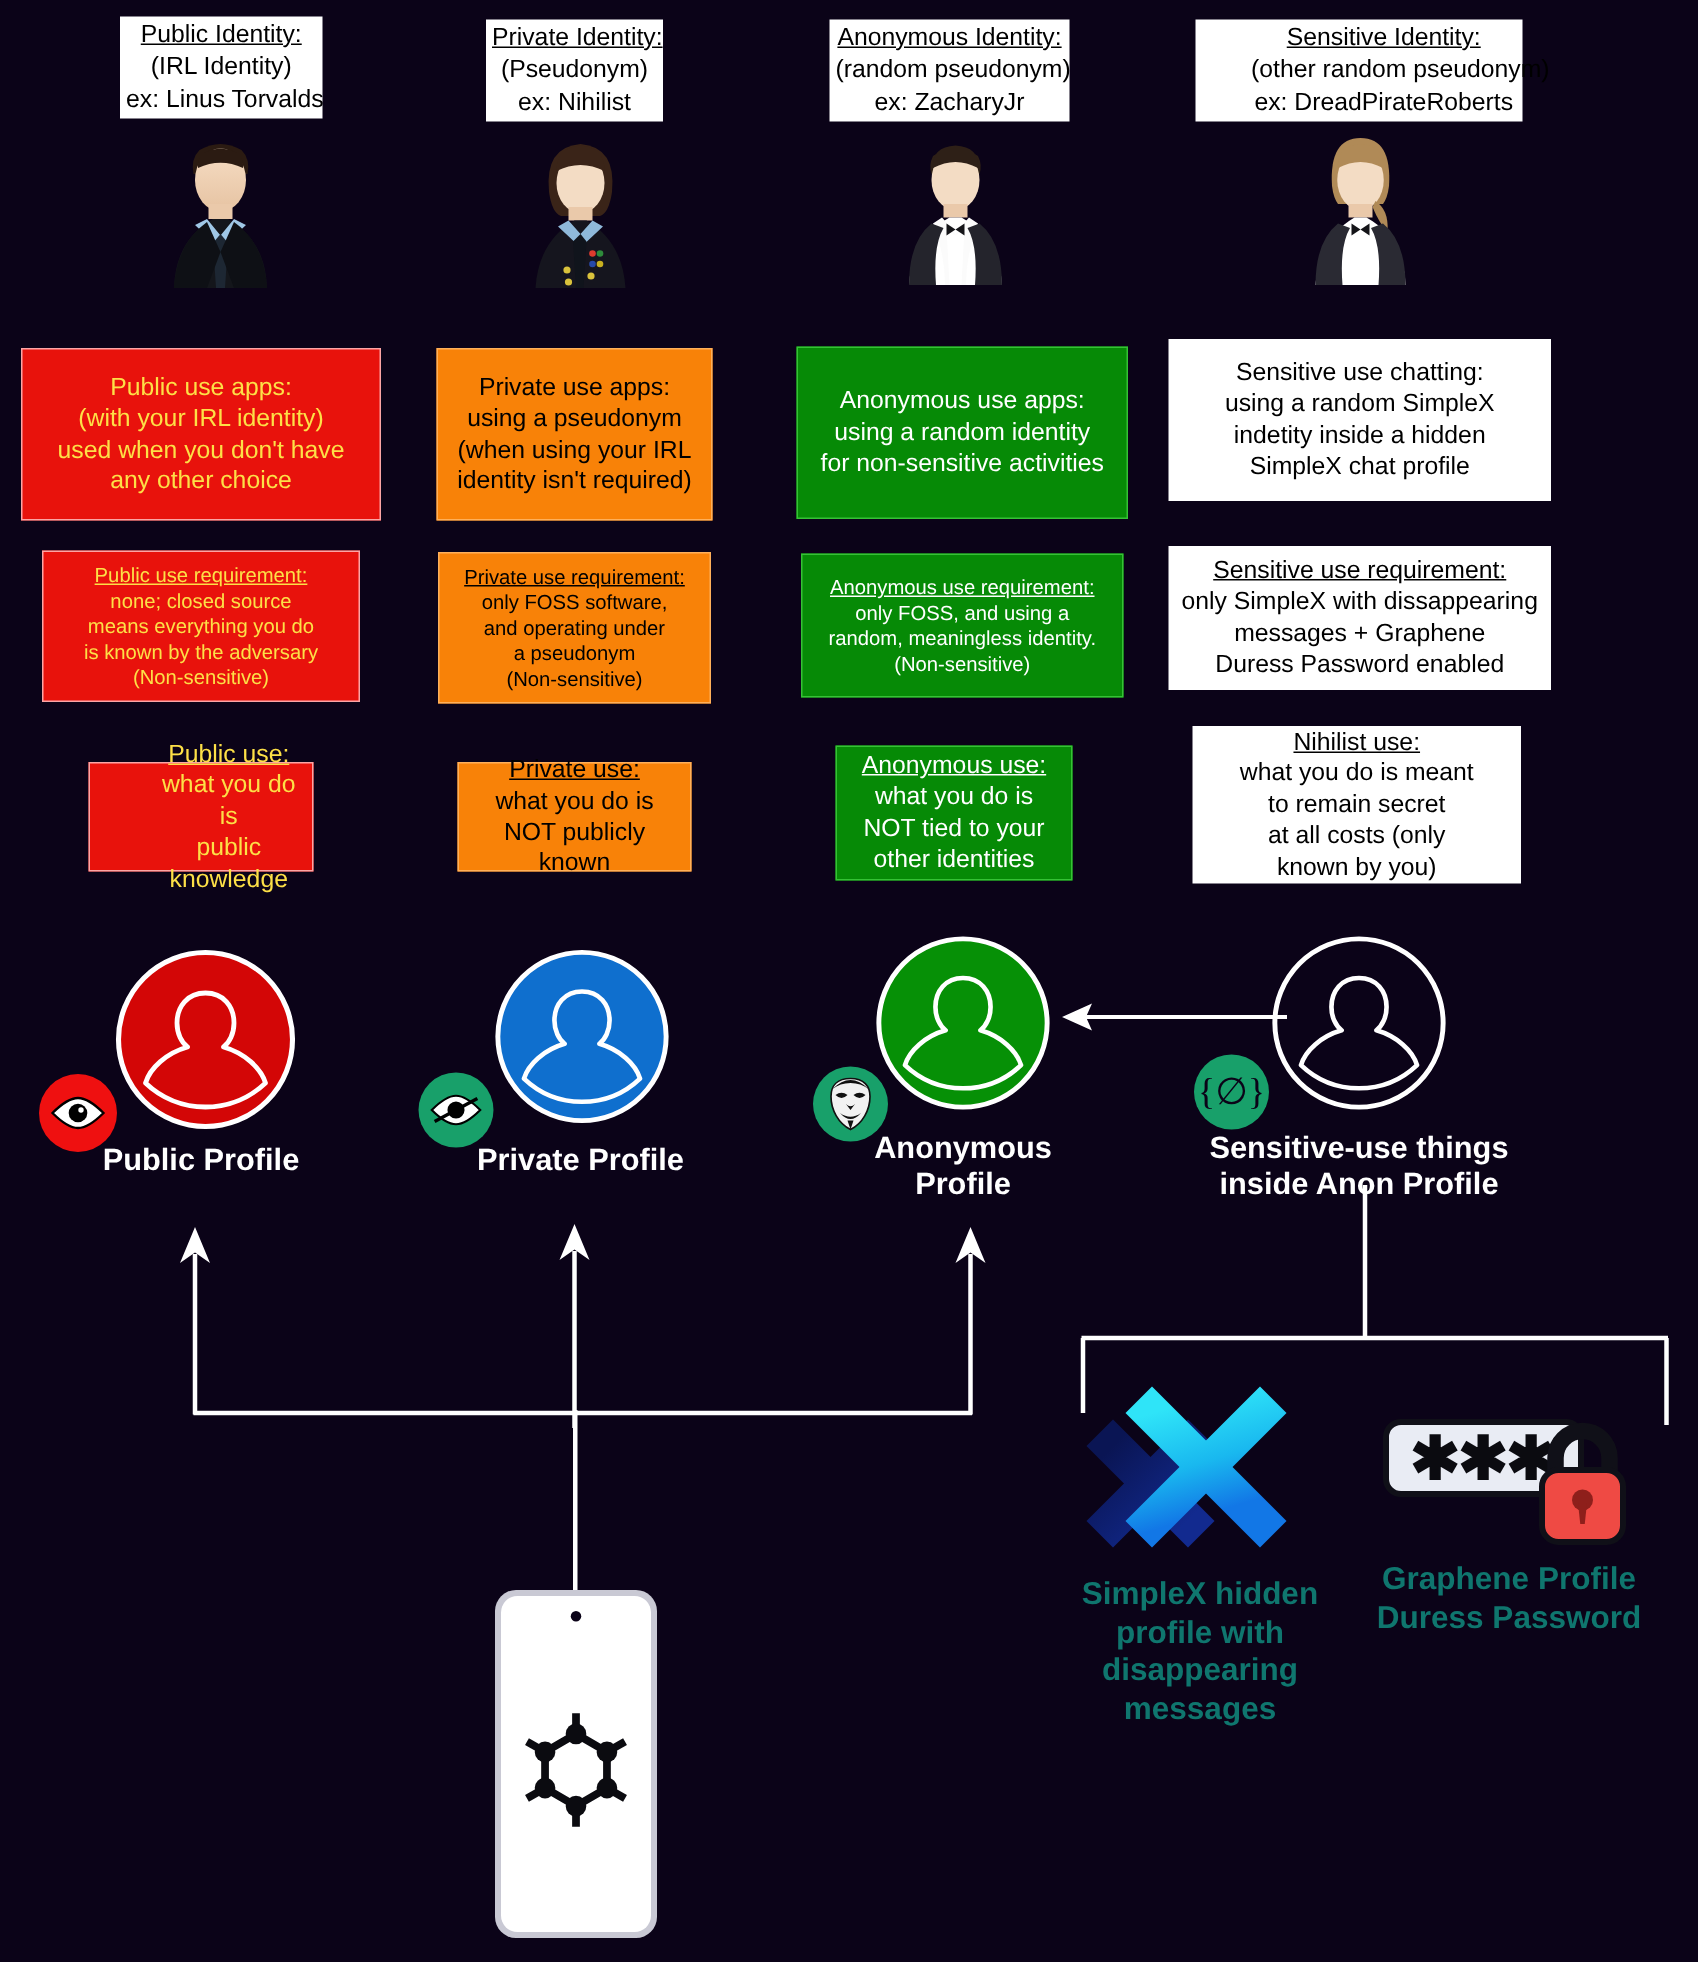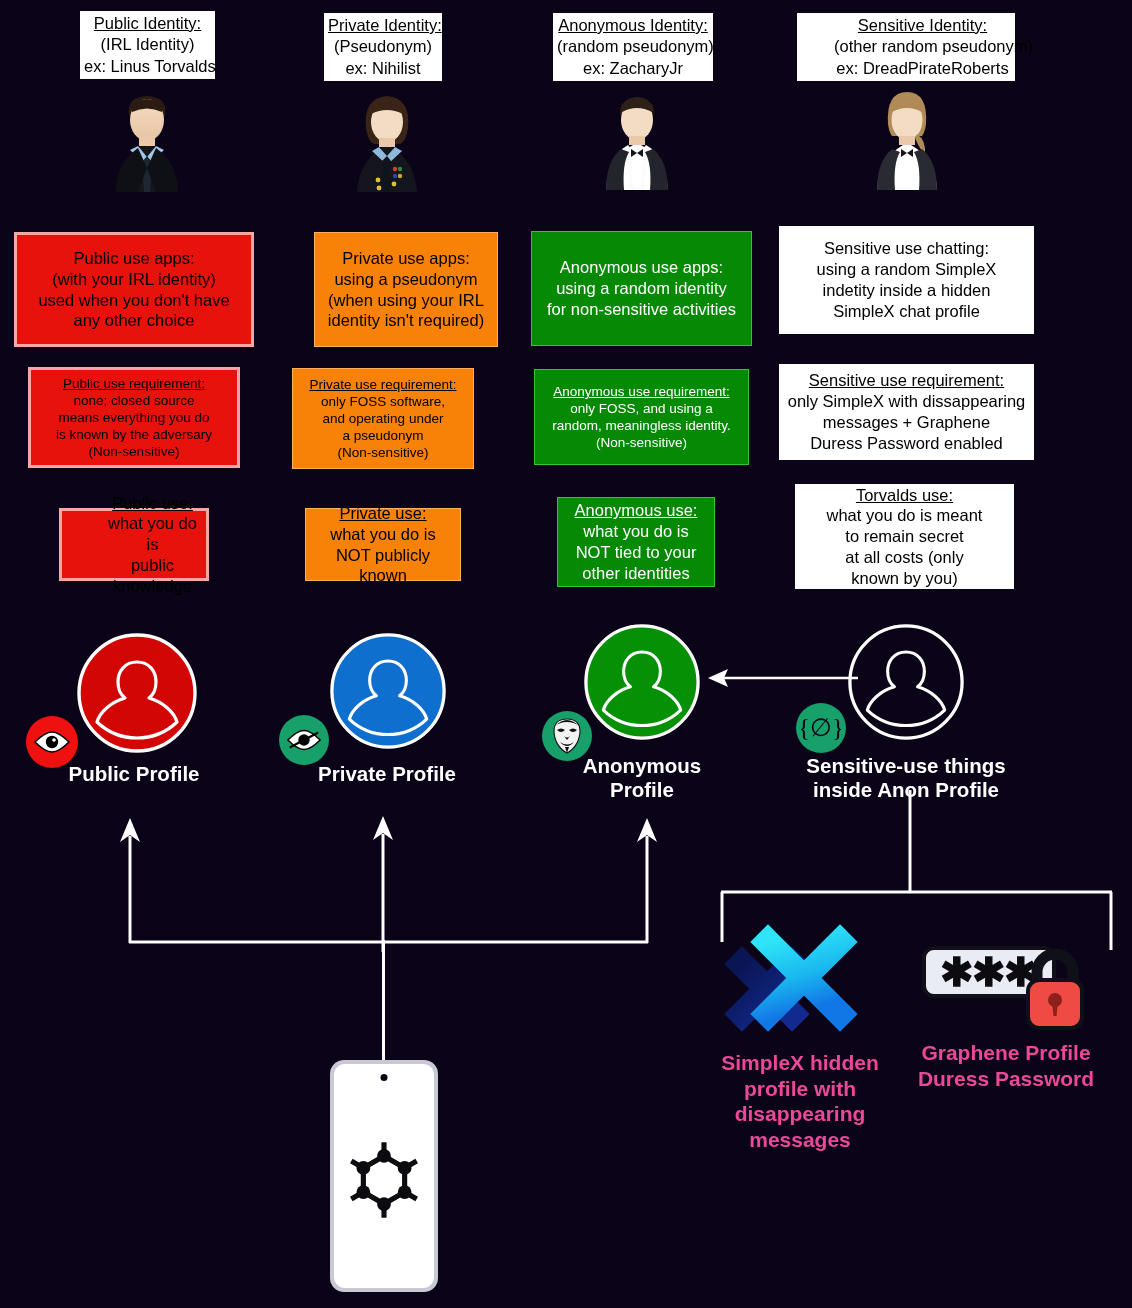--- a/index.html
+++ b/index.html
@@ -28,39 +28,39 @@
   .avatar{ width:78px; height:100px; }
 
   
   .sbox{
     text-align:center;
     padding:6px 8px;
     display:flex; flex-direction:column; justify-content:center;
     line-height:1.26;
   }
   .sbox .ttl{ text-decoration:underline; }
-  .red   { background:#e8120c; color:#000000; border:3px solid #fca5a5; }
+  .red   { background:#e8120c; color:#fde047; border:1px solid #fca5a5; }
   .orange{ background:#f88208; color:#000000; border:1px solid #ffb05a; }
   .green { background:#068a06; color:#ffffff; border:1px solid #35c235; }
   .white { background:#ffffff; color:#000000; }
 
   
   .pcircle{ position:absolute; border-radius:50%; }
   .plabel{
     position:absolute; text-align:center;
     font-weight:bold; font-size:20.5px; line-height:1.18;
     color:#ffffff; white-space:pre-line;
   }
   .badge{ position:absolute; border-radius:50%; display:flex; align-items:center; justify-content:center; }
 
   
   .blabel{
     position:absolute; text-align:center;
     font-weight:bold; font-size:21px; line-height:1.22;
-    color:#ec4899;
+    color:#0f766e;
   }
 
   
   .line{ position:absolute; background:#ffffff; }
 
   
   .phone{
     position:absolute;
     background:#c9c9d4;
     border-radius:14px;
@@ -166,21 +166,21 @@
   <path d="M33 62 l6 5 l6-5 l-2 38 h-8z" fill="#ffffff"></path>
   <path d="M33 59 l6 4 l-6 4z" fill="#141418"></path>
     <path d="M45 59 l-6 4 l6 4z" fill="#141418"></path>
 </svg>
 
 <div class="sbox red abs" style="left:14px; top:232px; width:240px; height:115px; font-size:16.5px; white-space:pre-line;">Public use apps:
 (with your IRL identity)
 used when you don't have
 any other choice</div>
 
-<div class="sbox orange abs" style="left:291px; top:232px; width:184px; height:115px; font-size:16.5px; white-space:pre-line;margin-left:23px;">Private use apps:
+<div class="sbox orange abs" style="left:291px; top:232px; width:184px; height:115px; font-size:16.5px; white-space:pre-line;">Private use apps:
 using a pseudonym
 (when using your IRL
 identity isn't required)</div>
 
 <div class="sbox green abs" style="left:531px; top:231px; width:221px; height:115px; font-size:16.5px; white-space:pre-line;">Anonymous use apps:
 using a random identity
 for non-sensitive activities</div>
 
 <div class="sbox white abs" style="left:779px; top:226px; width:255px; height:108px; font-size:16.5px; white-space:pre-line;">Sensitive use chatting:
 using a random SimpleX
@@ -230,21 +230,21 @@
 </div>
 
 <div class="sbox green abs" style="left:557px; top:497px; width:158px; height:90px; font-size:16.5px;">
   <div class="ttl">Anonymous use:</div>
   <div style="white-space:pre-line;">what you do is
 NOT tied to your
 other identities</div>
 </div>
 
 <div class="sbox white abs" style="left:795px; top:484px; width:219px; height:105px; font-size:16.5px;">
-  <div class="ttl">Torvalds use:</div>
+  <div class="ttl">Nihilist use:</div>
   <div style="white-space:pre-line;">what you do is meant
 to remain secret
 at all costs (only
 known by you)</div>
 </div>
 
 <svg class="abs" style="left:700px; top:665px;" width="160" height="26" viewBox="0 0 160 26">
   <line x1="158" y1="13" x2="22" y2="13" stroke="#ffffff" stroke-width="2.6"></line>
   <path d="M8 13 l20-9 l-4 9 l4 9z" fill="#ffffff"></path>
 </svg>

